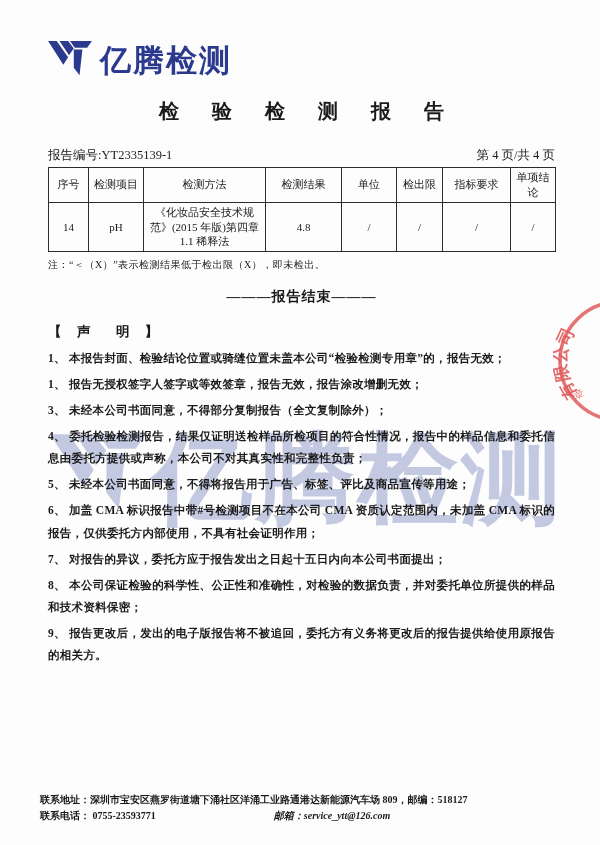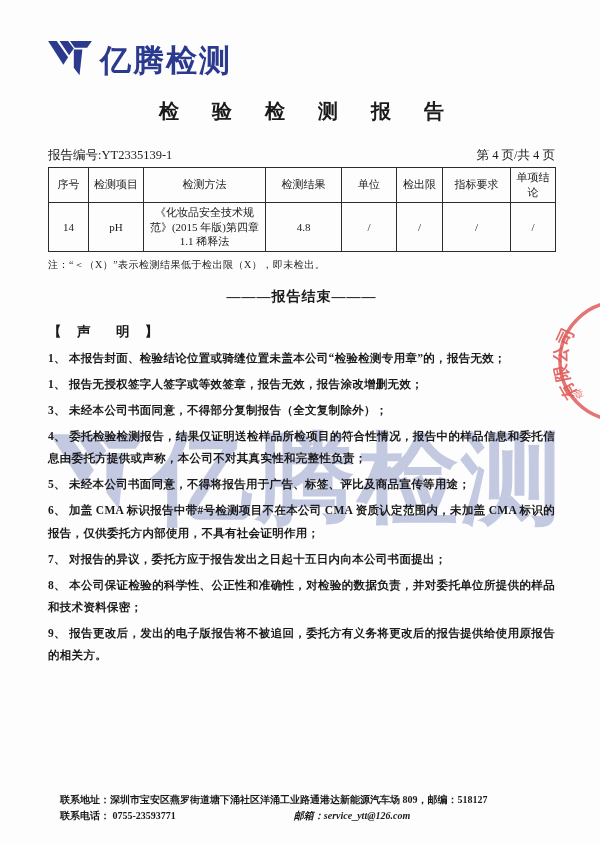--- a/index.html
+++ b/index.html
@@ -50,21 +50,21 @@
   }
 
   .statement-title { font-weight: bold; font-size: 13.5px; margin-top: 17px; letter-spacing: 6px; }
   .statement-list { margin-top: 6px; }
   .statement-item {
     font-size: 11.5px; font-weight: 600; line-height: 1.95;
     text-align: justify; margin-top: 3.5px; letter-spacing: .3px;
   }
 
   
-  .footer { position: absolute; left: 60px; top: 792px; z-index: 3; font-size: 10px; font-weight: 600; line-height: 1.6; }
+  .footer { position: absolute; left: 40px; top: 792px; z-index: 3; font-size: 10px; font-weight: 600; line-height: 1.6; }
   .footer-row2 { display: flex; }
   .footer-email { margin-left: 118px; font-style: italic; }
 
   
   .wm-center {
     position: absolute; left: 50px; top: 428px; z-index: 1;
     display: flex; align-items: center; gap: 6px;
     color: #2f3f9b; opacity: .27; pointer-events: none;
   }
   .wm-center .wm-mark { width: 96px; height: 88px; }

